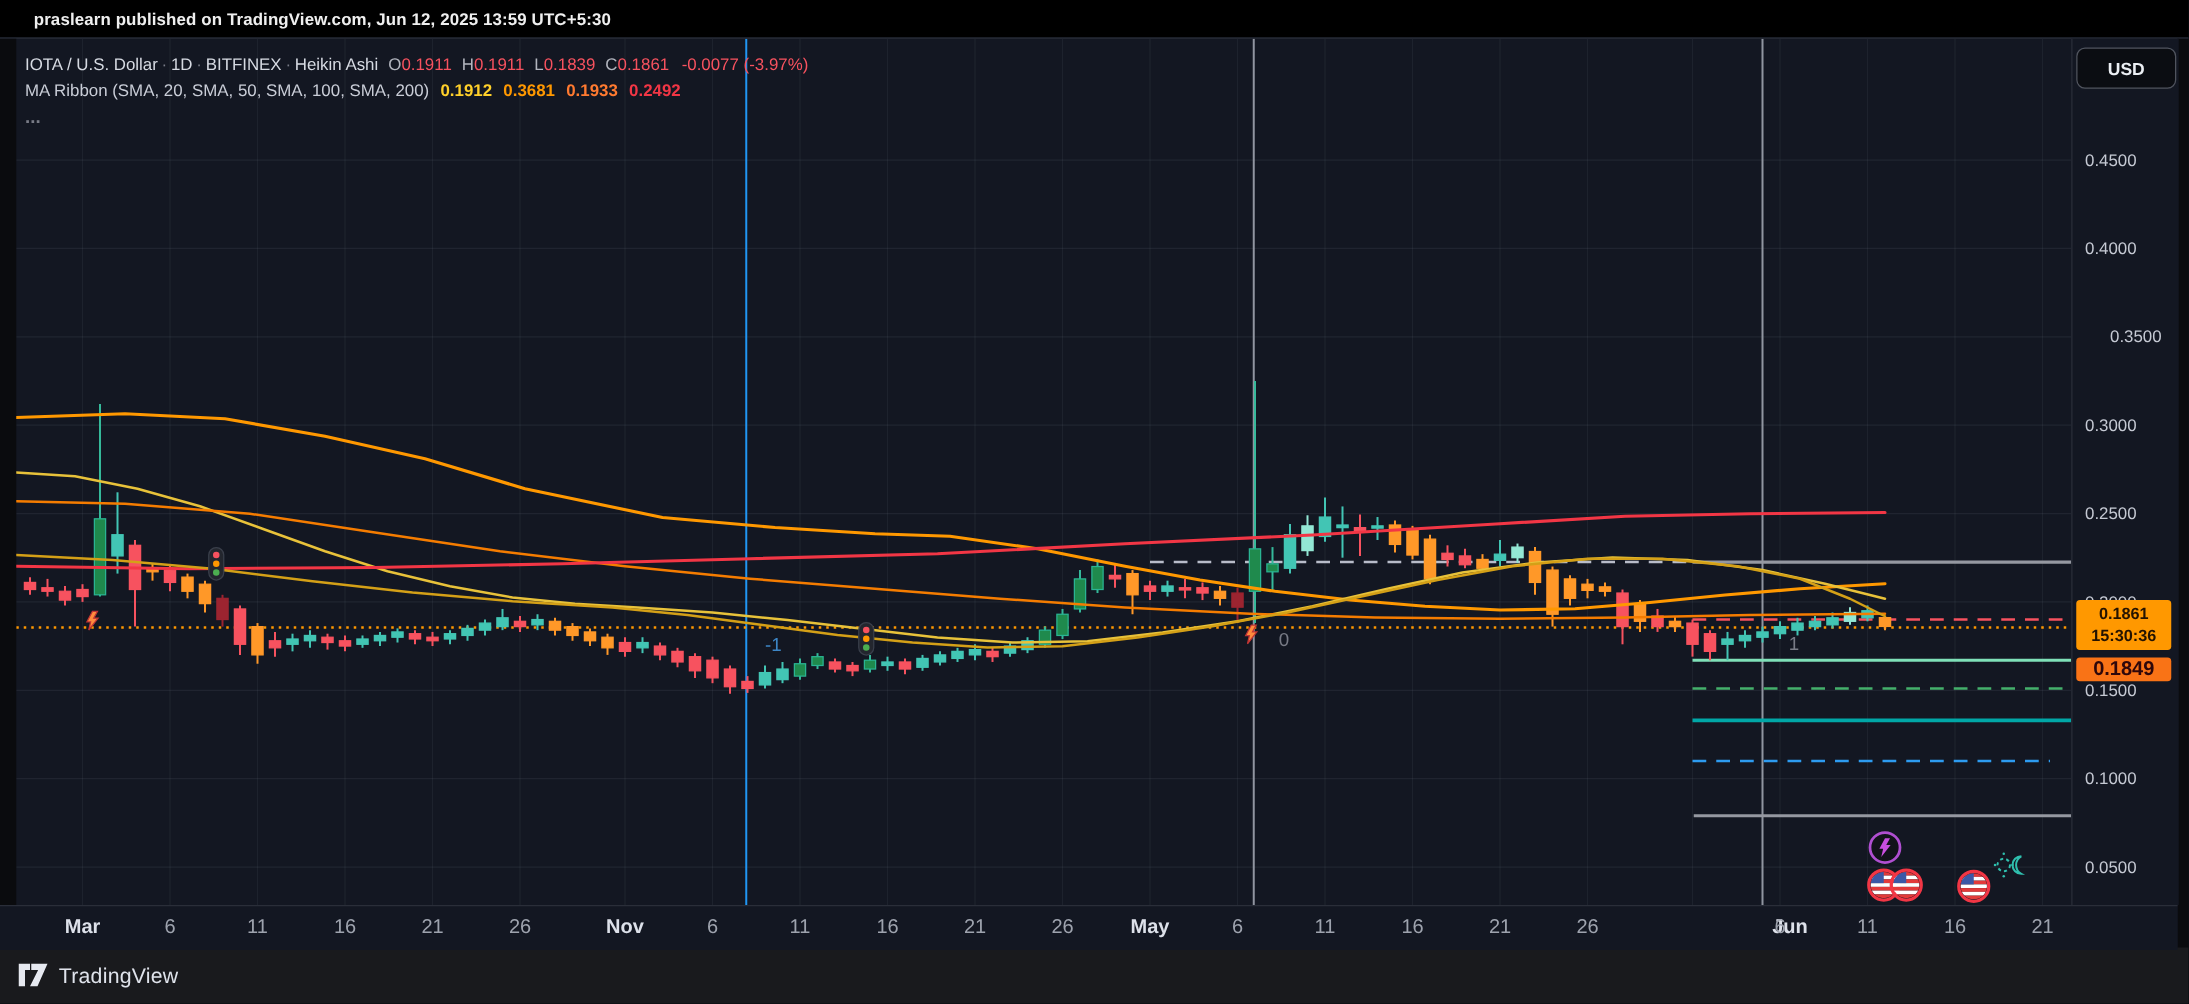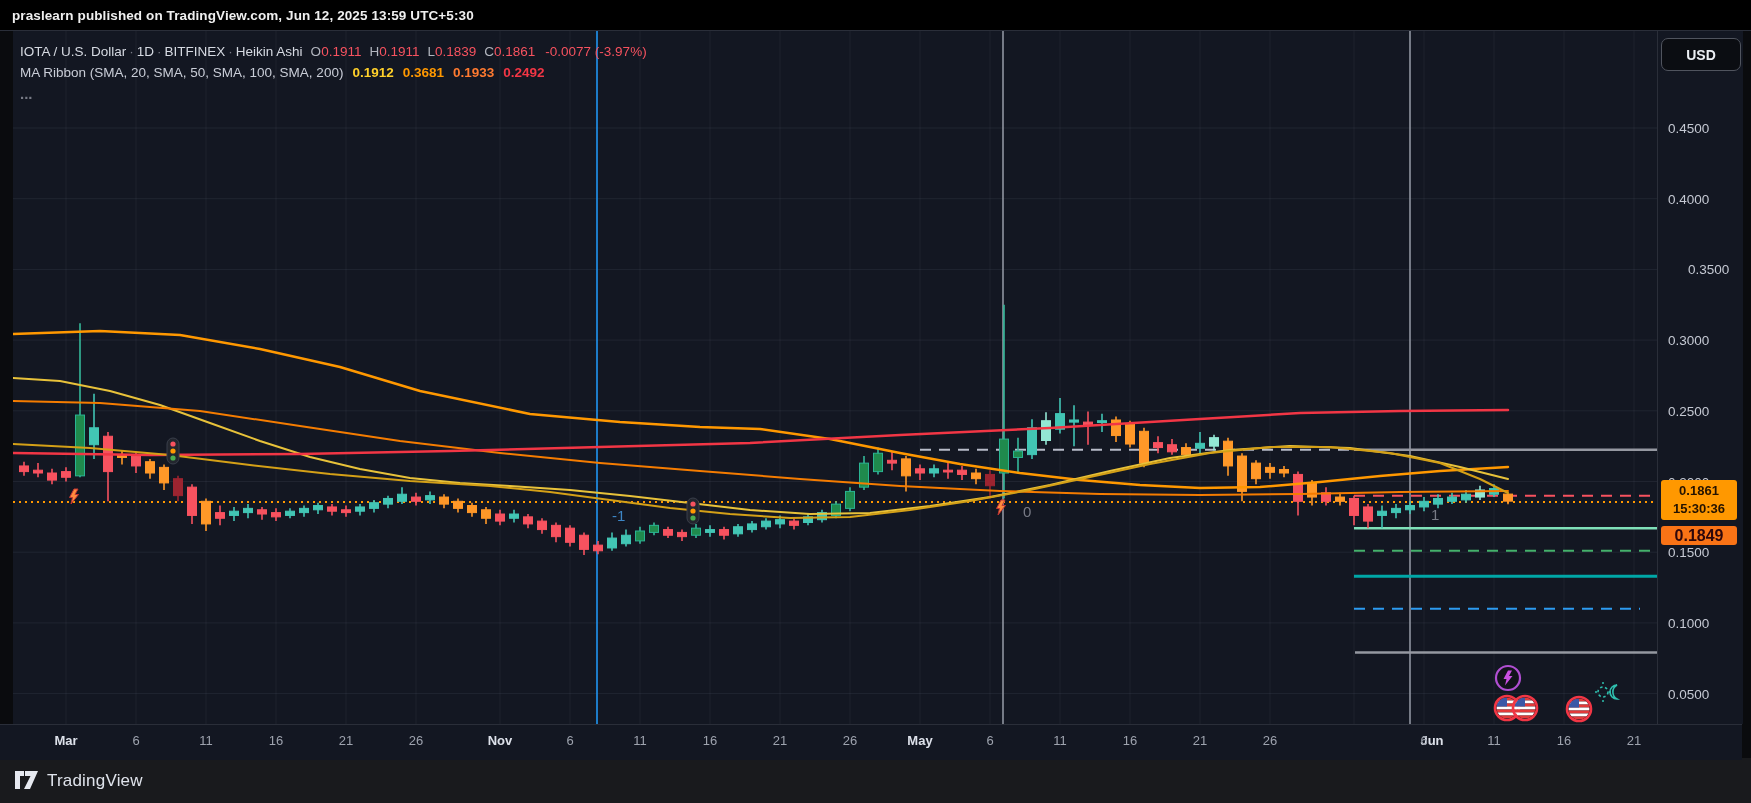--- a/index.html
+++ b/index.html
@@ -1,39 +1,39 @@
 <!DOCTYPE html>
 <html><head>
 <meta charset="utf-8">
 <style>
   html,body{margin:0;padding:0;background:#000;}
   #app{position:relative;width:1751px;height:803px;overflow:hidden;font-family:"Liberation Sans",sans-serif;background:#131722;}
   .topbar{position:absolute;left:0;top:0;width:1751px;height:30px;background:#000;display:flex;align-items:center;}
-  .topbar span{color:#efefef;font-size:13.5px;font-weight:600;margin-left:12px;letter-spacing:.1px;}
+  .topbar span{color:#efefef;font-size:13.5px;font-weight:600;margin-left:27px;letter-spacing:.1px;}
   .stage{position:absolute;left:0;top:30px;width:1751px;height:728px;background:#131722;border-top:1px solid #2a2e39;}
   #chart-svg{position:absolute;left:0;top:0;}
   .leftpad{position:absolute;left:0;top:0;width:13px;height:693px;background:#0a0b0e;}
   .rightpad{position:absolute;left:1742px;top:0;width:9px;height:728px;background:#0a0b0e;}
   .legend{position:absolute;left:20px;top:10px;z-index:30;font-size:13.5px;line-height:21px;white-space:nowrap;}
   .legend .t{color:#d6dae2;}
   .legend .sep{color:#787b86;padding:0 3px;}
   .legend .k{color:#b2b5be;margin-left:8px;}
   .legend .v{color:#f7525f;}
   .legend .chg{color:#f7525f;margin-left:10px;}
   .legend .ma-label{color:#c9cdd7;}
   .legend .mav{margin-left:9px;font-weight:600;}
   .legend .dots{color:#787b86;font-weight:700;font-size:15px;}
   .pxaxis{position:absolute;left:1657px;top:0;width:85px;height:693px;border-left:1px solid #2a2e39;background:#131722;z-index:20;}
   .pxaxis .tick{position:absolute;left:10px;transform:translateY(-50%);color:#c5c9d3;font-size:13.5px;}
   .badge{position:absolute;left:3px;width:76px;border-radius:3px;text-align:center;z-index:25;}
   .badge.orange{background:#ff9800;color:#241300;font-size:13px;font-weight:700;line-height:18px;padding:2px 0;}
   .badge.red{background:#f97316;color:#2e070b;font-size:16px;font-weight:700;line-height:19px;}
   .badge .sub{font-weight:600;}
   .taxis{position:absolute;left:0;top:693px;width:1742px;height:35px;border-top:1px solid #2a2e39;background:#131722;z-index:20;}
-  .taxis .tk{position:absolute;top:8px;transform:translateX(-50%);font-size:13px;color:#9ea3ae;}
+  .taxis .tk{position:absolute;top:8px;transform:translateX(-50%);font-size:16px;color:#9ea3ae;}
   .taxis .tk.major{color:#dde1ea;font-weight:700;}
   .usd-btn{position:absolute;left:1661px;top:7px;width:78px;height:31px;background:#0b0d12;border:1.5px solid #50545e;border-radius:7px;color:#eceff4;font-size:14px;font-weight:700;display:flex;align-items:center;justify-content:center;z-index:30;}
   .footer{position:absolute;left:0;top:758px;width:1751px;height:45px;background:#191a1d;display:flex;align-items:center;}
   .footer .brand{color:#dfe3eb;font-size:17px;margin-left:8px;letter-spacing:.2px;}
   .logo{margin-left:14px;display:flex;align-items:center;}
 </style>
 </head>
 <body>
 
 <div id="app">

